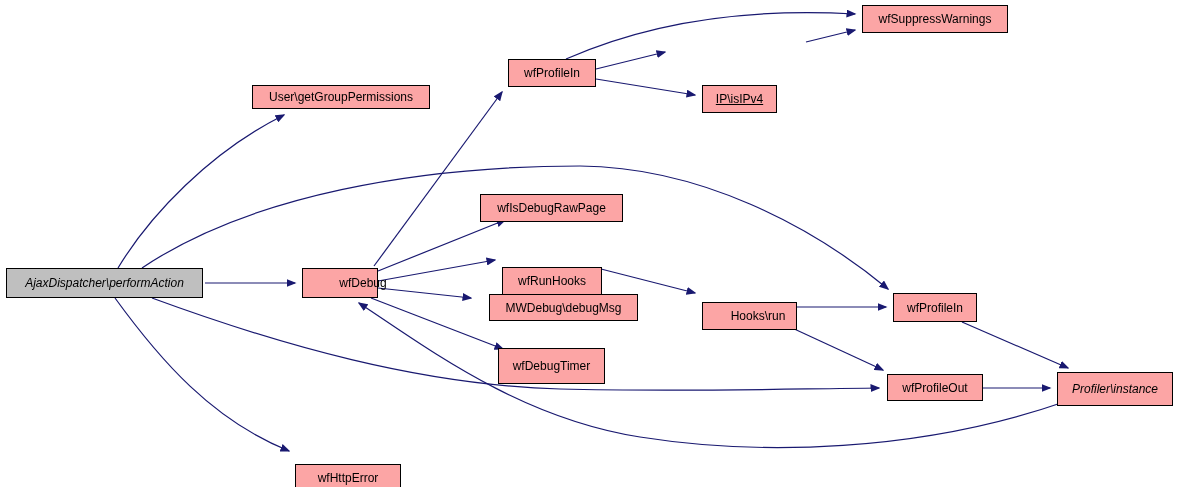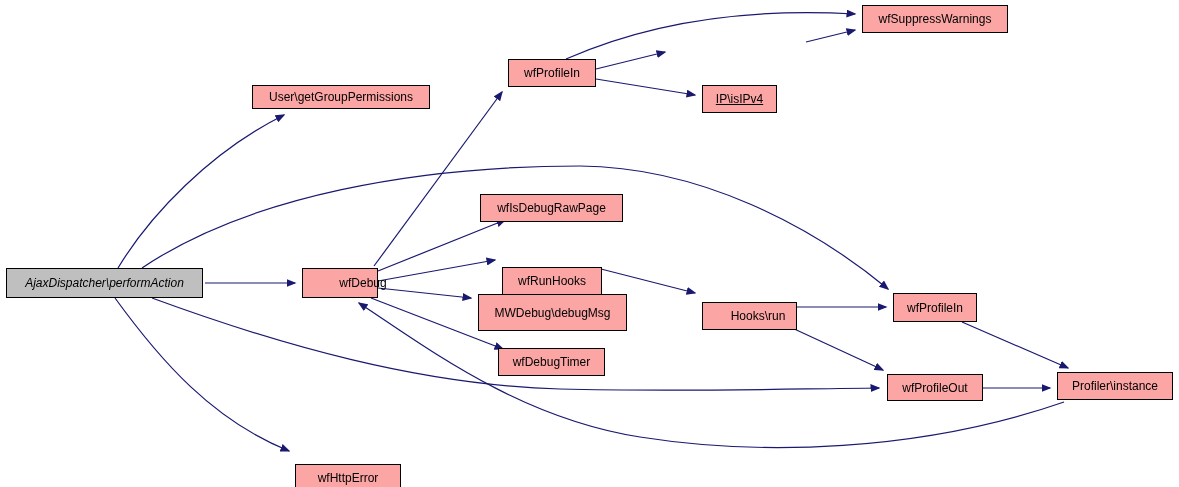--- a/index.html
+++ b/index.html
@@ -82,21 +82,21 @@
   </svg>
 
   <div class="node highlight" style="left:6px;   top:268px; width:197px; height:30px;">AjaxDispatcher\performAction</div>
   <div class="node" style="left:252px; top:85px;  width:178px; height:24px;">User\getGroupPermissions</div>
   <div class="node" style="left:508px; top:59px;  width:88px;  height:28px;">wfProfileIn</div>
   <div class="node" style="left:862px; top:5px;   width:146px; height:28px;">wfSuppressWarnings</div>
   <div class="node" style="left:702px; top:85px;  width:75px;  height:28px;text-decoration:underline;">IP\isIPv4</div>
   <div class="node" style="left:302px; top:268px; width:76px;  height:30px;padding-left:46px;">wfDebug</div>
   <div class="node" style="left:480px; top:187px; width:143px; height:28px;margin-top:7px;">wfIsDebugRawPage</div>
   <div class="node" style="left:502px; top:241px; width:100px; height:28px;margin-top:26px;">wfRunHooks</div>
-  <div class="node" style="left:478px; top:294px; width:149px; height:37px;">MWDebug\debugMsg</div>
-  <div class="node" style="left:498px; top:348px; width:107px; height:28px;">wfDebugTimer</div>
+  <div class="node" style="left:489px; top:294px; width:149px; height:27px;">MWDebug\debugMsg</div>
+  <div class="node" style="left:498px; top:348px; width:107px; height:36px;">wfDebugTimer</div>
   <div class="node" style="left:702px; top:302px; width:95px;  height:28px;padding-left:17px;">Hooks\run</div>
   <div class="node" style="left:893px; top:293px; width:84px;  height:29px;">wfProfileIn</div>
   <div class="node" style="left:887px; top:374px; width:96px;  height:27px;">wfProfileOut</div>
-  <div class="node" style="left:1057px;top:372px; width:116px; height:28px;">Profiler\instance</div>
+  <div class="node" style="left:1057px;top:372px; width:116px; height:34px;font-style:italic;">Profiler\instance</div>
   <div class="node" style="left:295px; top:452px; width:106px;  height:28px;margin-top:12px;">wfHttpError</div>
 
 </div>
 
 </body></html>

